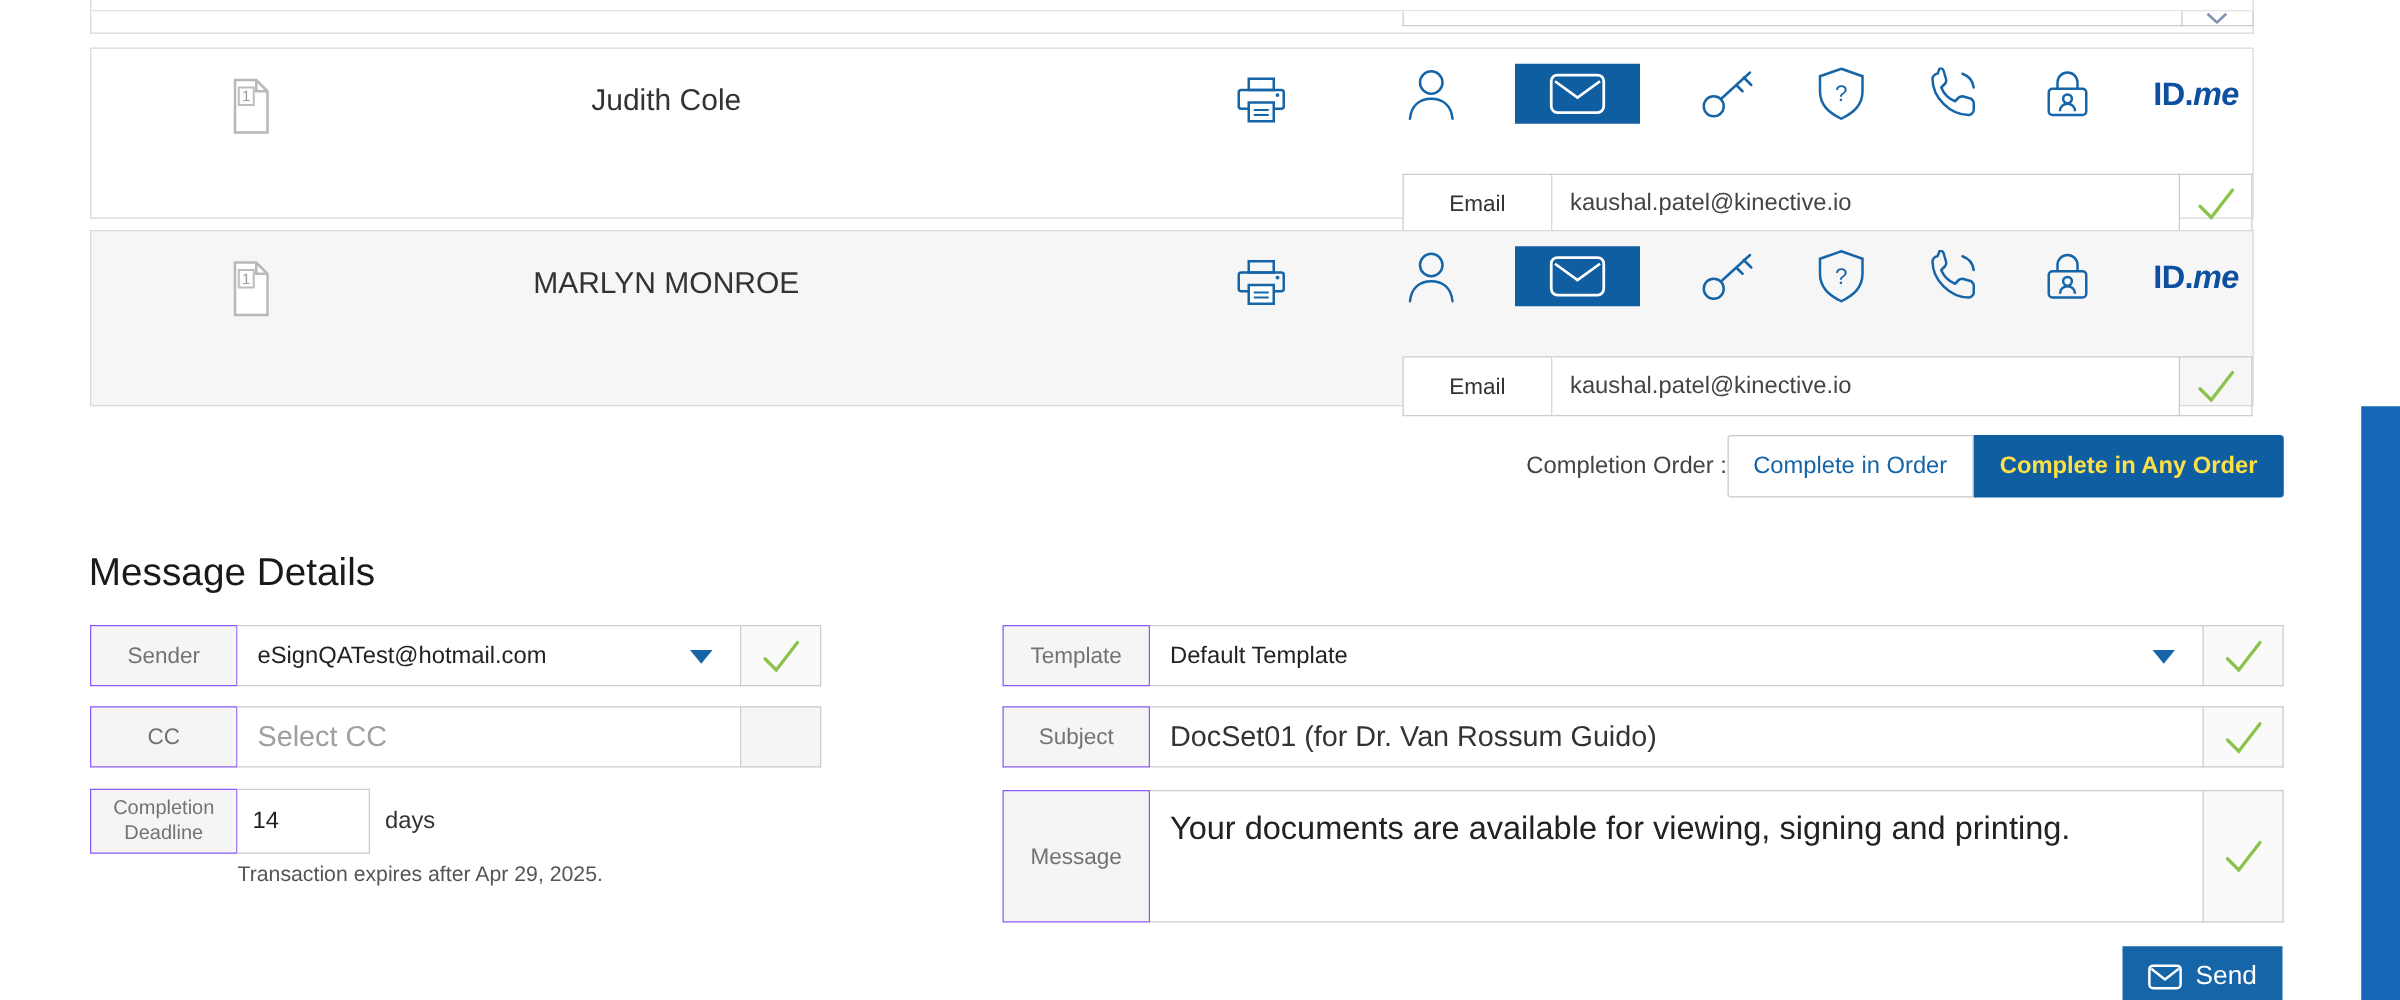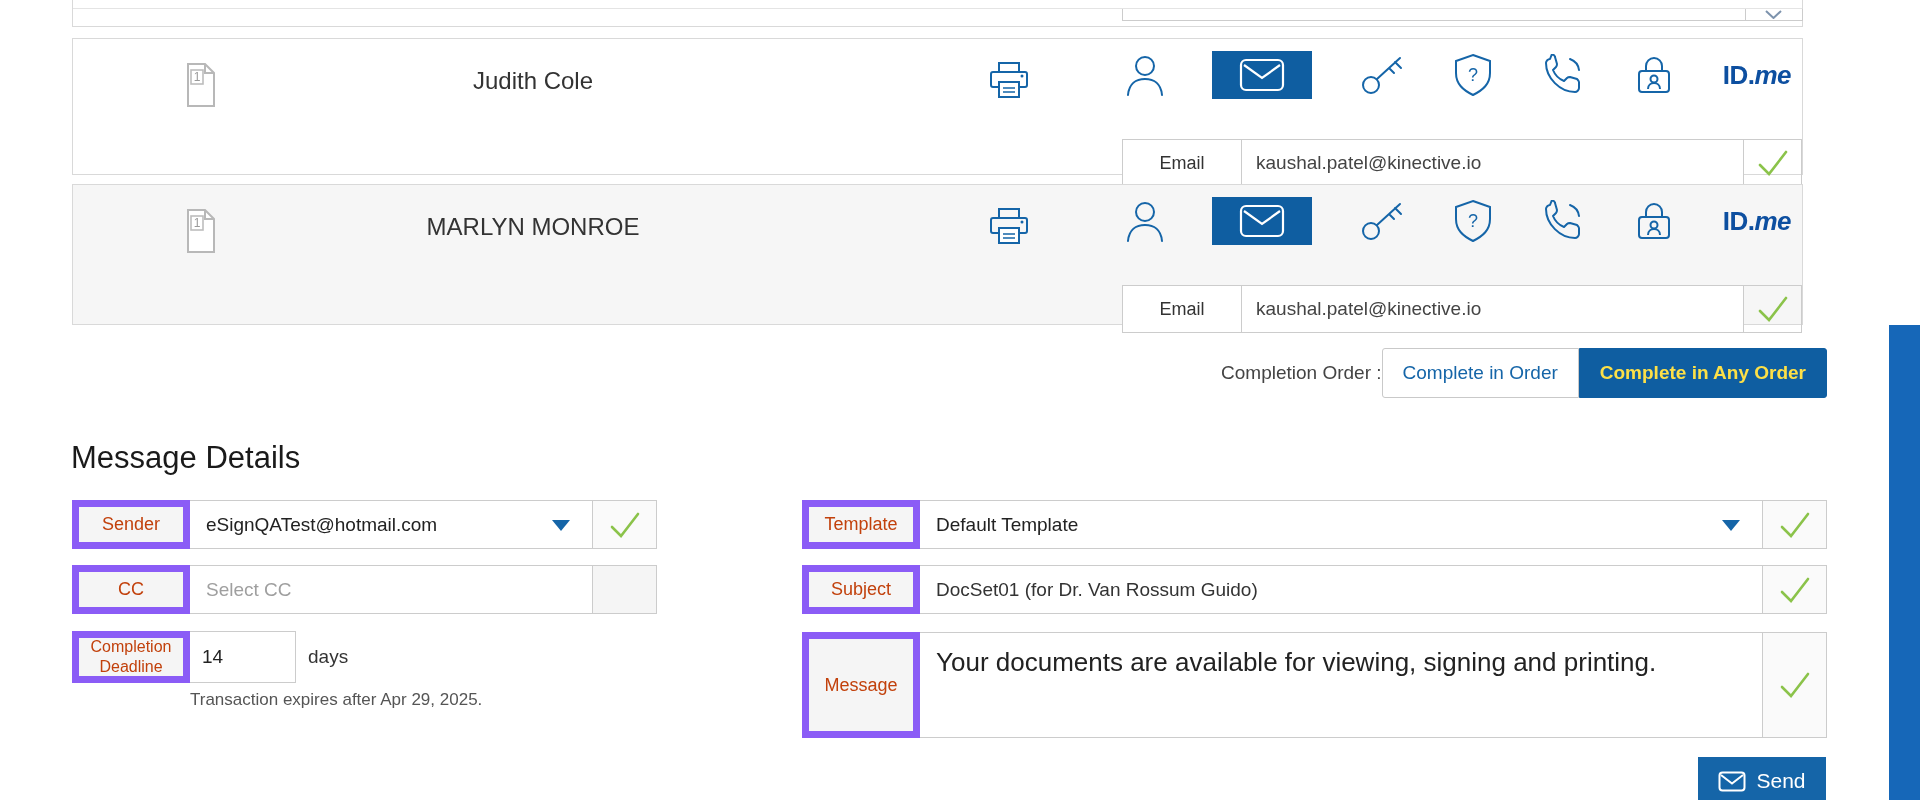--- a/index.html
+++ b/index.html
@@ -49,32 +49,32 @@
   .order-btn-left  { background:#fff; color:#1565a8; border:1px solid #c9c9c9; border-radius:3px 0 0 3px; }
   .order-btn-right { background:#0f5ea1; color:#fde047; border:1px solid #0f5ea1; font-weight:bold; border-radius:0 3px 3px 0; }
 
   
   .md-heading { position:absolute; left:71px; top:440px; font-size:31px; color:#1a1a1a; font-weight:500; }
 
   .form-row { position:absolute; display:flex; align-items:stretch; }
   .lf { left:72px; width:585px; }
   .rf { left:802px; width:1025px; }
   .h49 { height:49px; }
-  .label-cell { width:118px; border:7px solid #8b5cf6; background:#f5f5f5; display:flex;
+  .label-cell { width:118px; border:1px solid #8b5cf6; background:#f5f5f5; display:flex;
                 align-items:center; justify-content:center; text-align:center;
-                font-size:18px; color:#c2410c; padding:0 6px; box-sizing:border-box; }
+                font-size:18px; color:#737373; padding:0 6px; box-sizing:border-box; }
   .value-cell { flex:1; border:1px solid #ccc; border-left:none; background:#fff;
                 display:flex; align-items:center; padding:0 16px; font-size:19px;
                 color:#222; position:relative; box-sizing:border-box; }
   .check-cell { width:64px; border:1px solid #ccc; border-left:none; background:#fafafa;
                 display:flex; align-items:center; justify-content:center; box-sizing:border-box; }
   .sel-caret { position:absolute; right:22px; top:50%; margin-top:-5px; width:0; height:0;
                border-left:9px solid transparent; border-right:9px solid transparent;
                border-top:11px solid #1565a8; cursor:pointer; }
-  .ghost-input { border:none; outline:none; background:transparent; font-size:19px;
+  .ghost-input { border:none; outline:none; background:transparent; font-size:23px;
                  font-family:inherit; color:#333; width:100%; }
   .ghost-input::placeholder { color:#9f9f9f; }
   .deadline-row { top:631px; height:52px; }
   .deadline-row .label-cell { font-size:16px; line-height:1.25; }
   .deadline-input { width:106px; border:1px solid #ccc; border-left:none; background:#fff;
                     padding:0 12px; font-size:19px; color:#222; box-sizing:border-box;
                     outline:none; font-family:inherit; }
   .days { margin-left:12px; font-size:19px; color:#333; align-self:center; }
   .deadline-note { position:absolute; left:190px; top:690px; font-size:17px; color:#555; }
   .msg-row { top:632px; height:106px; }

